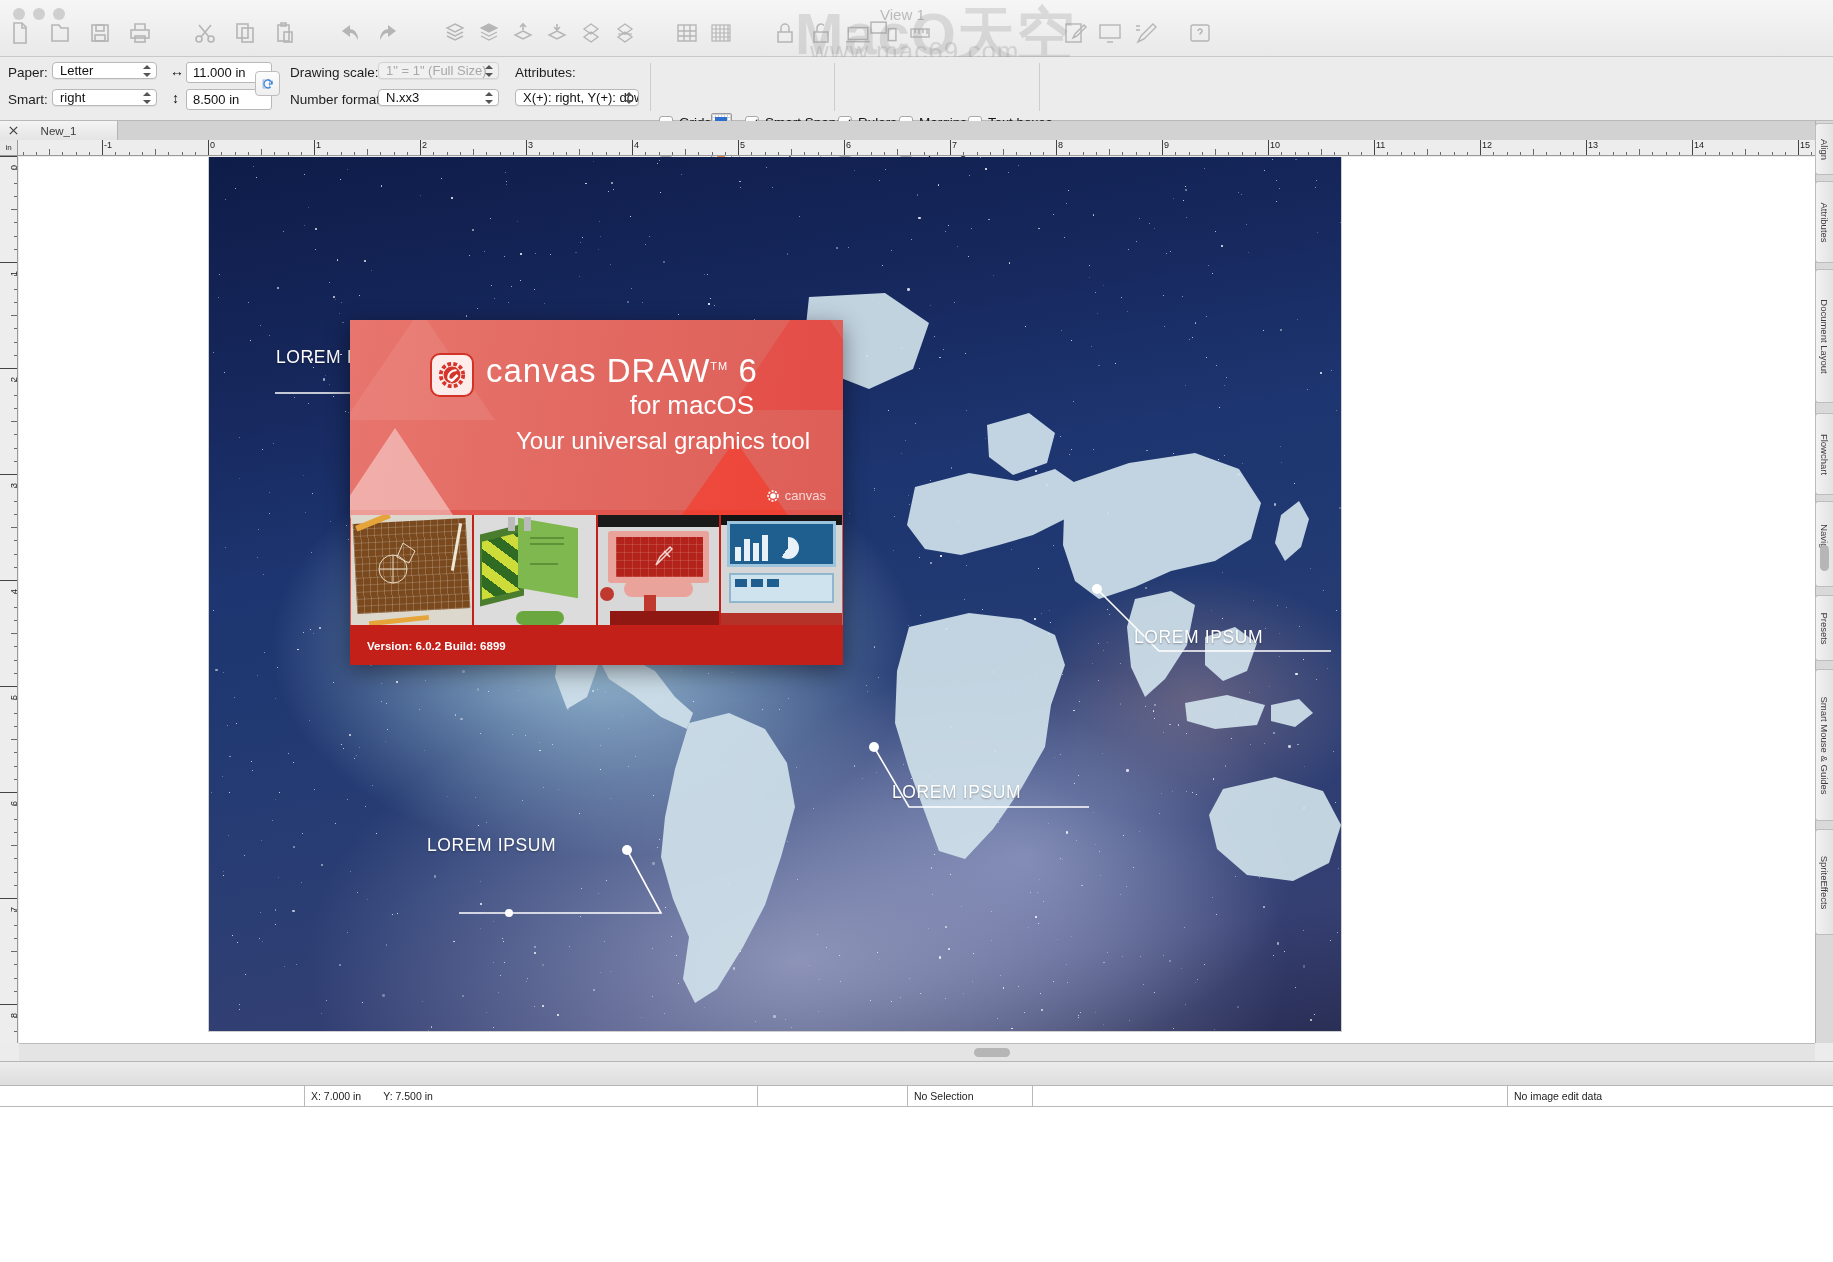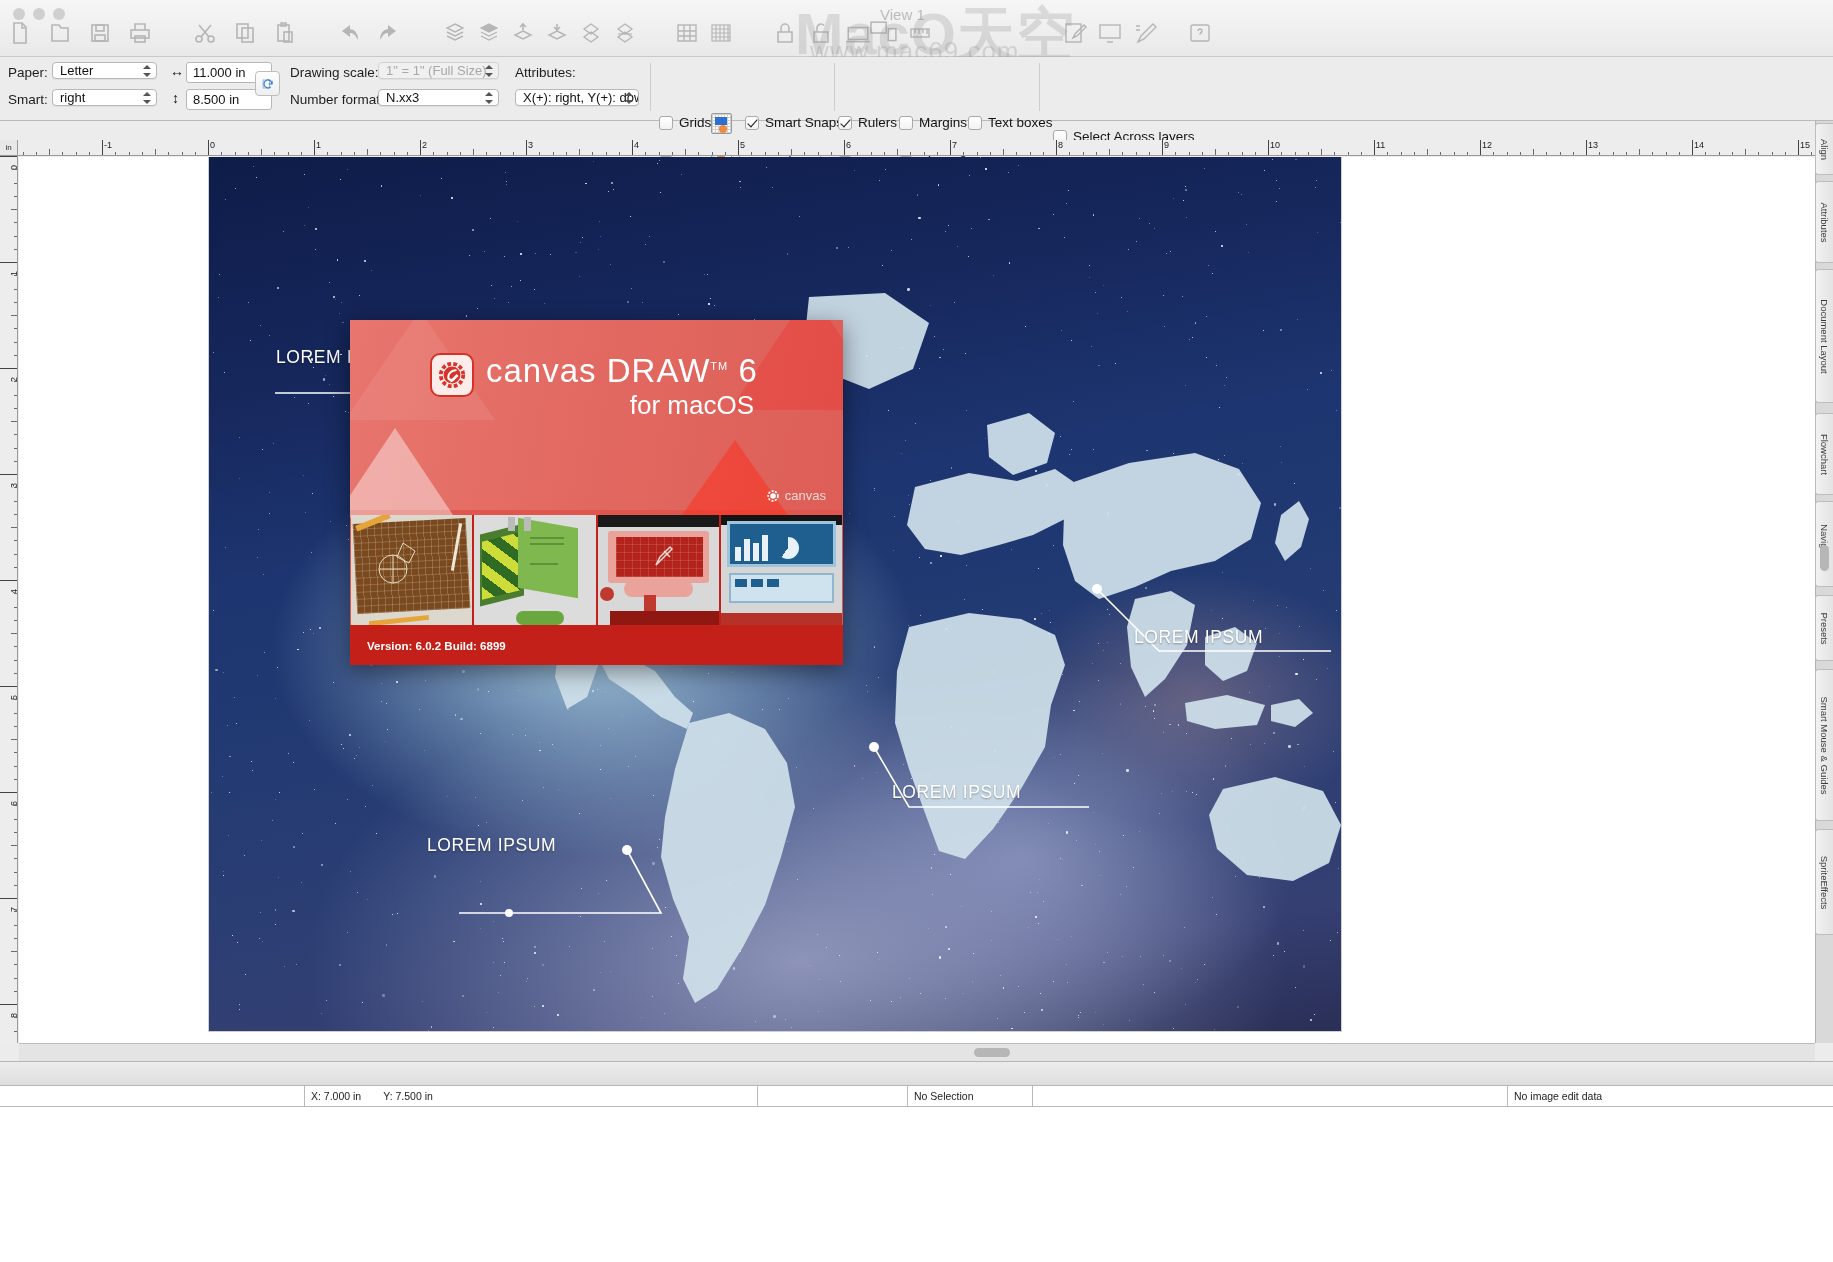--- a/index.html
+++ b/index.html
@@ -479,20 +479,30 @@
     </div>
 
     <div class="vsep" style="left:1039px; top:6px; height:48px;"></div>
 
     <div class="cb-row" style="left:1053px; top:72px;">
       <span class="cbx"></span>
       <span>Select Across layers</span>
     </div>
   </div>
 
+  <div class="tabbar">
+    <div class="doctab">
+      <span class="x">
+        <svg viewBox="0 0 12 12" width="11" height="11" stroke="#444" stroke-width="1.4">
+            <path d="M2 2l8 8M10 2l-8 8"></path>
+          </svg>
+      </span>
+      <span class="lbl">New_1</span>
+    </div>
+  </div>
 
   <div class="ruler-corner">
     <span>in</span>
   </div>
   <div class="hruler" id="hruler">
       <div class="tick" style="left: 4.5px; bottom: 0px; width: 1px; height: 3px;"></div>
       <div class="tick" style="left: 17.75px; bottom: 0px; width: 1px; height: 3px;"></div>
       <div class="tick" style="left: 31px; bottom: 0px; width: 1px; height: 6px;"></div>
       <div class="tick" style="left: 44.25px; bottom: 0px; width: 1px; height: 3px;"></div>
       <div class="tick" style="left: 57.5px; bottom: 0px; width: 1px; height: 3px;"></div>
@@ -1701,20 +1711,21 @@
           <path d="M20 11c-4 0-8 3-8 7 0 2 1.6 3.2 3.6 3.2" fill="none" stroke="#fff" stroke-width="2.2" stroke-linecap="round"></path>
           <path d="M15 21l6-6 2 2-6 6-3 1z" fill="#fff"></path>
         </svg>
       </div>
 
       <div class="sp-title">
         <span>canvas DRAW</span><span class="sp-tm">TM</span>
         <span>6</span>
       </div>
       <div class="sp-sub1">for macOS</div>
+      <div class="sp-sub2">Your universal graphics tool</div>
 
       <div class="sp-brand">
         <svg viewBox="0 0 20 20" width="14" height="14">
             <circle cx="10" cy="10" r="7" fill="none" stroke="#fff" stroke-width="2.4" stroke-dasharray="3 2"></circle>
             <circle cx="10" cy="10" r="4" fill="#fff"></circle>
           </svg>
         <span>canvas</span>
       </div>
 
       <div class="sp-strip">

